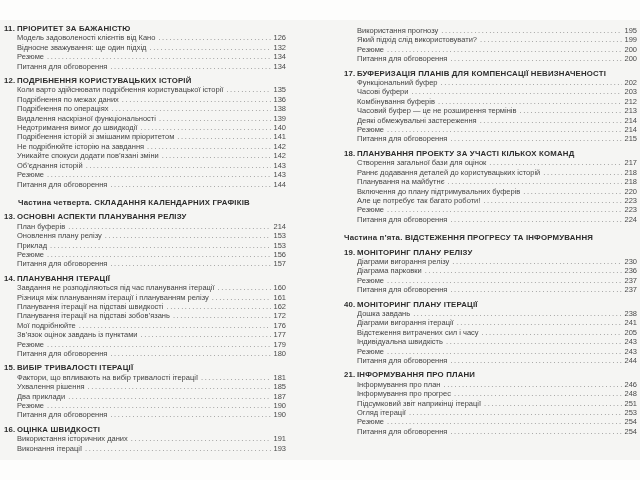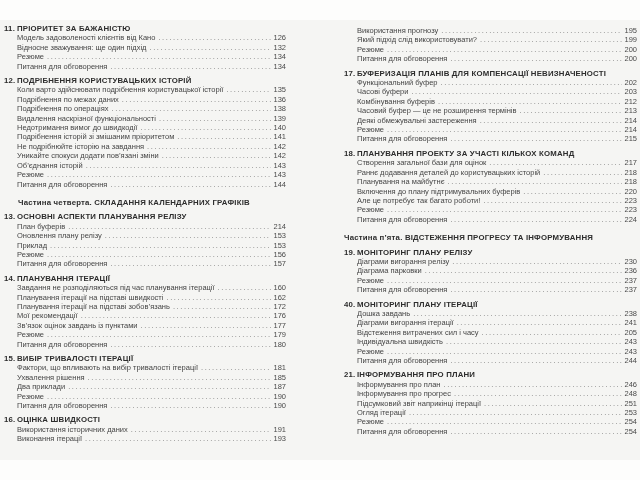--- a/index.html
+++ b/index.html
@@ -175,31 +175,36 @@
         <div class="ch-head">
           <span class="ch-num">14.</span>
           <span class="ch-title">ПЛАНУВАННЯ ІТЕРАЦІЇ</span>
         </div>
         <div class="entry">
           <span class="e-title">Завдання не розподіляються під час планування ітерації</span>
           <span class="dots"></span>
           <span class="e-page">160</span>
         </div>
         <div class="entry">
+          <span class="e-title">Різниця між плануванням ітерації і плануванням релізу</span>
+          <span class="dots"></span>
+          <span class="e-page">161</span>
+        </div>
+        <div class="entry">
           <span class="e-title">Планування ітерації на підставі швидкості</span>
           <span class="dots"></span>
           <span class="e-page">162</span>
         </div>
         <div class="entry">
           <span class="e-title">Планування ітерації на підставі зобов’язань</span>
           <span class="dots"></span>
           <span class="e-page">172</span>
         </div>
         <div class="entry">
-          <span class="e-title">Мої рекомендації</span>
+          <span class="e-title">Мої подрібнюйте</span>
           <span class="dots"></span>
           <span class="e-page">176</span>
         </div>
         <div class="entry">
           <span class="e-title">Зв’язок оцінок завдань із пунктами</span>
           <span class="dots"></span>
           <span class="e-page">177</span>
         </div>
         <div class="entry">
           <span class="e-title">Резюме</span>

